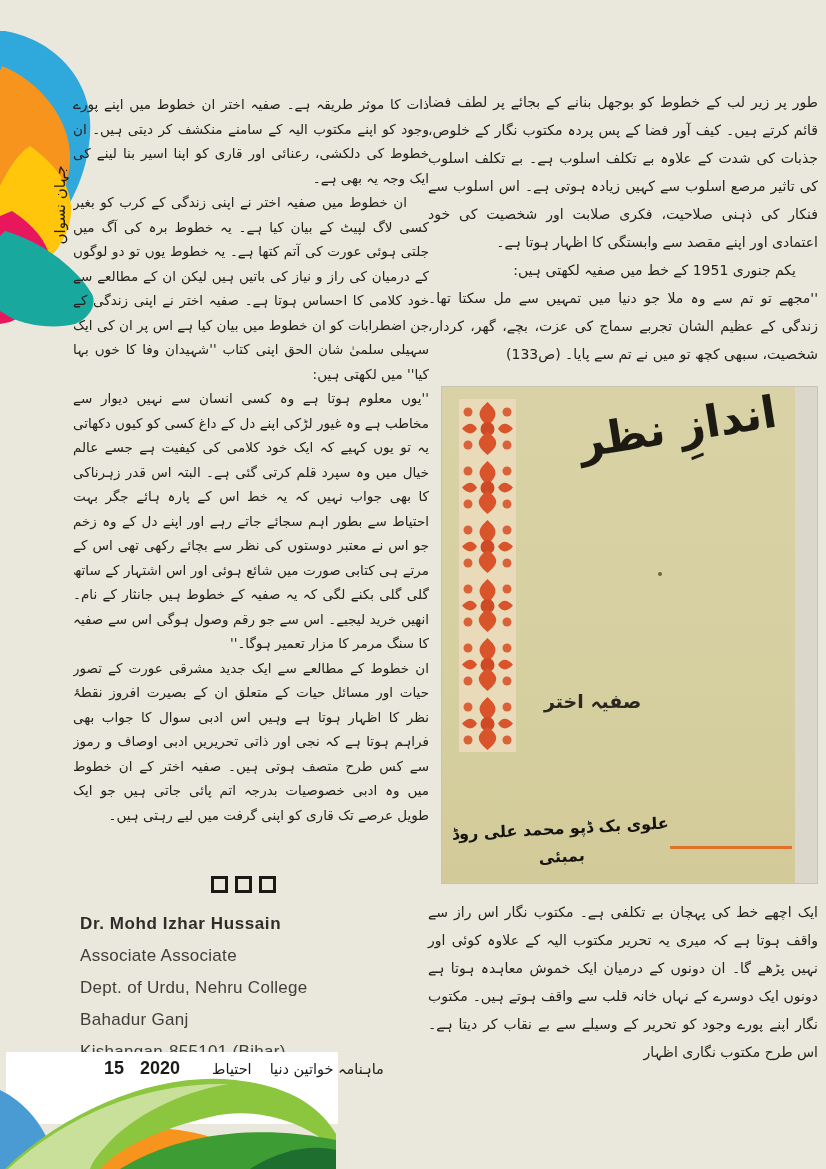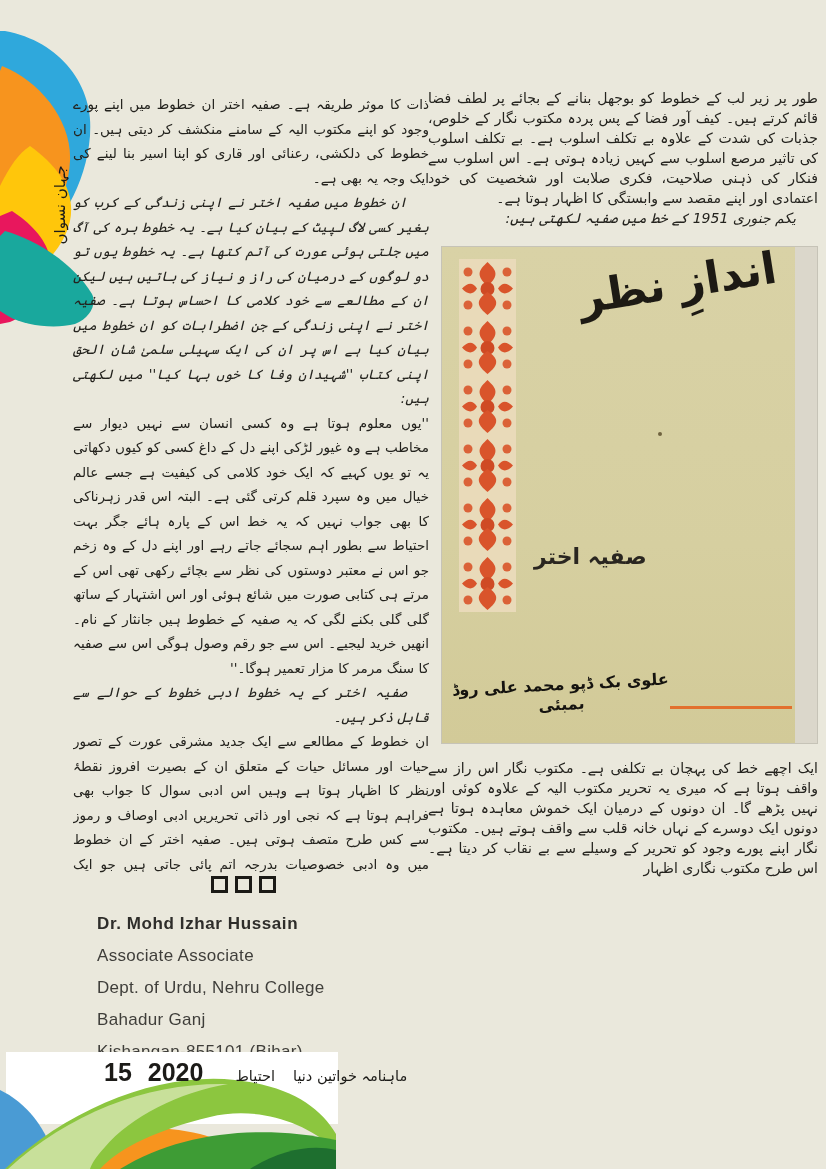--- a/index.html
+++ b/index.html
@@ -13,57 +13,57 @@
 
   
   .vert-title{position:absolute;left:4px;top:196px;width:112px;text-align:center;
     transform:rotate(-90deg);font-size:15px;color:#1d1c18;direction:rtl;white-space:nowrap;}
 
   
   .urdu{direction:rtl;text-align:justify;color:#24231e;font-family:"DejaVu Sans",sans-serif;}
   .col-left{position:absolute;left:73px;top:92px;width:356px;height:784px;overflow:hidden;
     font-size:13.5px;line-height:24.5px;}
   .col-right{position:absolute;left:428px;top:88px;width:390px;
-    font-size:14px;line-height:20px;}
+    font-size:14px;line-height:28px;}
   .urdu p{margin:0;}
-  .indent{text-indent:22px;font-style:italic;}
+  .indent{text-indent:22px;}
   .pull{margin:2px 16px 2px 20px;}
 
   
   .squares{position:absolute;left:65px;top:876px;width:356px;display:flex;
     justify-content:center;gap:7px;}
   .sq{width:11px;height:11px;border:3px solid #1b1a16;background:transparent;display:inline-block;}
 
   
-  .author-block{position:absolute;left:97px;top:908px;font-family:"Liberation Sans",sans-serif;
+  .author-block{position:absolute;left:80px;top:908px;font-family:"Liberation Sans",sans-serif;
     font-size:17px;line-height:32px;color:#3f3e3a;letter-spacing:.3px;}
   .author-block .name{font-weight:bold;color:#2e2d2a;letter-spacing:.6px;}
 
   
   .figure{position:relative;width:377px;height:498px;margin:18px 0 14px 9px;
     background:#dbd7cb;border:1px solid #c6c3b7;box-sizing:border-box;}
   .cover{position:absolute;left:0;top:0;width:353px;height:496px;
     background:linear-gradient(180deg,#d9d2a6 0%,#d6cfa0 60%,#d2ca98 100%);}
   .floral{position:absolute;left:17px;top:12px;width:57px;height:353px;}
   .cover-title{position:absolute;left:128px;top:26px;width:215px;text-align:center;
     font-size:44px;font-weight:bold;color:#1d1a14;transform:rotate(-9deg);direction:rtl;}
-  .cover-author{position:absolute;left:92px;top:300px;font-size:22px;font-weight:bold;
+  .cover-author{position:absolute;left:102px;top:300px;font-size:19px;font-weight:bold;
     color:#2a2620;direction:rtl;}
   .pub-text{position:absolute;left:0;top:428px;width:238px;text-align:center;
     font-size:16px;font-weight:bold;color:#15130f;transform:rotate(-3deg);direction:rtl;}
   .pub-line{position:absolute;left:228px;top:459px;width:122px;height:3px;background:#e2702d;}
   .speck{position:absolute;left:216px;top:185px;width:4px;height:4px;border-radius:50%;
     background:#70633f;}
 
   
   .footer-strip{position:absolute;left:6px;top:1052px;width:332px;height:72px;
     background:#ffffff;z-index:2;}
   .footer-row{position:absolute;left:104px;top:1058px;z-index:4;display:flex;
     align-items:baseline;direction:ltr;}
-  .footer-num{font-family:"Liberation Sans",sans-serif;font-weight:bold;font-size:25px;
+  .footer-num{font-family:"Liberation Sans",sans-serif;font-weight:bold;font-size:18px;
     color:#1c1b18;}
   .footer-num.pg{margin-right:16px;}
   .footer-num.yr{margin-right:32px;}
   .footer-urdu{font-size:14.5px;color:#1c1b18;direction:rtl;}
   .footer-urdu.month{margin-right:18px;}
 </style>
 </head>
 <body>
 
 <div class="page">
@@ -75,41 +75,41 @@
     <path d="M12,185 C35,200 55,222 50,248 C46,272 28,288 10,296 L0,298 L0,190 Z" fill="#e8175d"></path>
     <path d="M5,205 C40,215 75,240 92,268 C97,278 90,292 75,298 C55,303 25,300 8,290 L0,285 L0,210 Z" fill="#19a89d"></path>
   </svg>
 
   <div class="vert-title">جہان نسواں</div>
 
   <div class="col-left urdu">
     <p>ذات کا موثر طریقہ ہے۔ صفیہ اختر ان خطوط میں اپنے پورے وجود کو اپنے مکتوب الیہ کے سامنے منکشف کر دیتی ہیں۔ ان خطوط کی دلکشی، رعنائی اور قاری کو اپنا اسیر بنا لینے کی ایک وجہ یہ بھی ہے۔</p>
     <p class="indent">ان خطوط میں صفیہ اختر نے اپنی زندگی کے کرب کو بغیر کسی لاگ لپیٹ کے بیان کیا ہے۔ یہ خطوط برہ کی آگ میں جلتی ہوئی عورت کی آتم کتھا ہے۔ یہ خطوط یوں تو دو لوگوں کے درمیان کی راز و نیاز کی باتیں ہیں لیکن ان کے مطالعے سے خود کلامی کا احساس ہوتا ہے۔ صفیہ اختر نے اپنی زندگی کے جن اضطرابات کو ان خطوط میں بیان کیا ہے اس پر ان کی ایک سہیلی سلمیٰ شان الحق اپنی کتاب ''شہیدان وفا کا خوں بہا کیا'' میں لکھتی ہیں:</p>
     <p class="pull">''یوں معلوم ہوتا ہے وہ کسی انسان سے نہیں دیوار سے مخاطب ہے وہ غیور لڑکی اپنے دل کے داغ کسی کو کیوں دکھاتی یہ تو یوں کہیے کہ ایک خود کلامی کی کیفیت ہے جسے عالم خیال میں وہ سپرد قلم کرتی گئی ہے۔ البتہ اس قدر زہرناکی کا بھی جواب نہیں کہ یہ خط اس کے پارہ ہائے جگر بہت احتیاط سے بطور اہم سجائے جاتے رہے اور اپنے دل کے وہ زخم جو اس نے معتبر دوستوں کی نظر سے بچائے رکھی تھی اس کے مرتے ہی کتابی صورت میں شائع ہوئی اور اس اشتہار کے ساتھ گلی گلی بکنے لگی کہ یہ صفیہ کے خطوط ہیں جانثار کے نام۔ انھیں خرید لیجیے۔ اس سے جو رقم وصول ہوگی اس سے صفیہ کا سنگ مرمر کا مزار تعمیر ہوگا۔''</p>
-    <p class="indent">صفیہ اختر کے یہ خطوط ادبی خطوط کے حوالے سے قابل ذکر ہیں۔</p>
     <p>ان خطوط کے مطالعے سے ایک جدید مشرقی عورت کے تصور حیات اور مسائل حیات کے متعلق ان کے بصیرت افروز نقطۂ نظر کا اظہار ہوتا ہے وہیں اس ادبی سوال کا جواب بھی فراہم ہوتا ہے کہ نجی اور ذاتی تحریریں ادبی اوصاف و رموز سے کس طرح متصف ہوتی ہیں۔ صفیہ اختر کے ان خطوط میں وہ ادبی خصوصیات بدرجہ اتم پائی جاتی ہیں جو ایک طویل عرصے تک قاری کو اپنی گرفت میں لیے رہتی ہیں۔</p>
   </div>
 
   <div class="squares">
     <span class="sq"></span>
     <span class="sq"></span>
     <span class="sq"></span>
   </div>
 
   <div class="author-block">
     <div class="name">Dr. Mohd Izhar Hussain</div>
     <div>Associate  Associate</div>
     <div>Dept. of Urdu, Nehru College</div>
     <div>Bahadur Ganj</div>
     <div>Kishangan-855101 (Bihar)</div>
   </div>
 
   <div class="col-right urdu">
     <p>طور پر زیر لب کے خطوط کو بوجھل بنانے کے بجائے پر لطف فضا قائم کرتے ہیں۔ کیف آور فضا کے پس پردہ مکتوب نگار کے خلوص، جذبات کی شدت کے علاوہ بے تکلف اسلوب ہے۔ بے تکلف اسلوب کی تاثیر مرصع اسلوب سے کہیں زیادہ ہوتی ہے۔ اس اسلوب سے فنکار کی ذہنی صلاحیت، فکری صلابت اور شخصیت کی خود اعتمادی اور اپنے مقصد سے وابستگی کا اظہار ہوتا ہے۔</p>
     <p class="indent">یکم جنوری 1951 کے خط میں صفیہ لکھتی ہیں:</p>
+    <p class="pull">''مجھے تو تم سے وہ ملا جو دنیا میں تمہیں سے مل سکتا تھا۔ زندگی کے عظیم الشان تجربے سماج کی عزت، بچے، گھر، کردار، شخصیت، سبھی کچھ تو میں نے تم سے پایا۔ (ص133)</p>
 
     <div class="figure">
       <div class="cover">
         <svg class="floral" aria-hidden="true" viewBox="0 0 57 353" preserveAspectRatio="none">
           <defs>
             <pattern id="fl" width="57" height="59" patternUnits="userSpaceOnUse">
               <rect width="57" height="59" fill="#e9dab9"></rect>
               <path d="M28.5,3 C37,11 41,16 28.5,27 C16,16 20,11 28.5,3 Z" fill="#d9542b"></path>
               <circle cx="28.5" cy="30" r="7" fill="#cf4a24"></circle>
               <path d="M28.5,56 C38,48 42,42 28.5,33 C15,42 19,48 28.5,56 Z" fill="#d9542b"></path>

